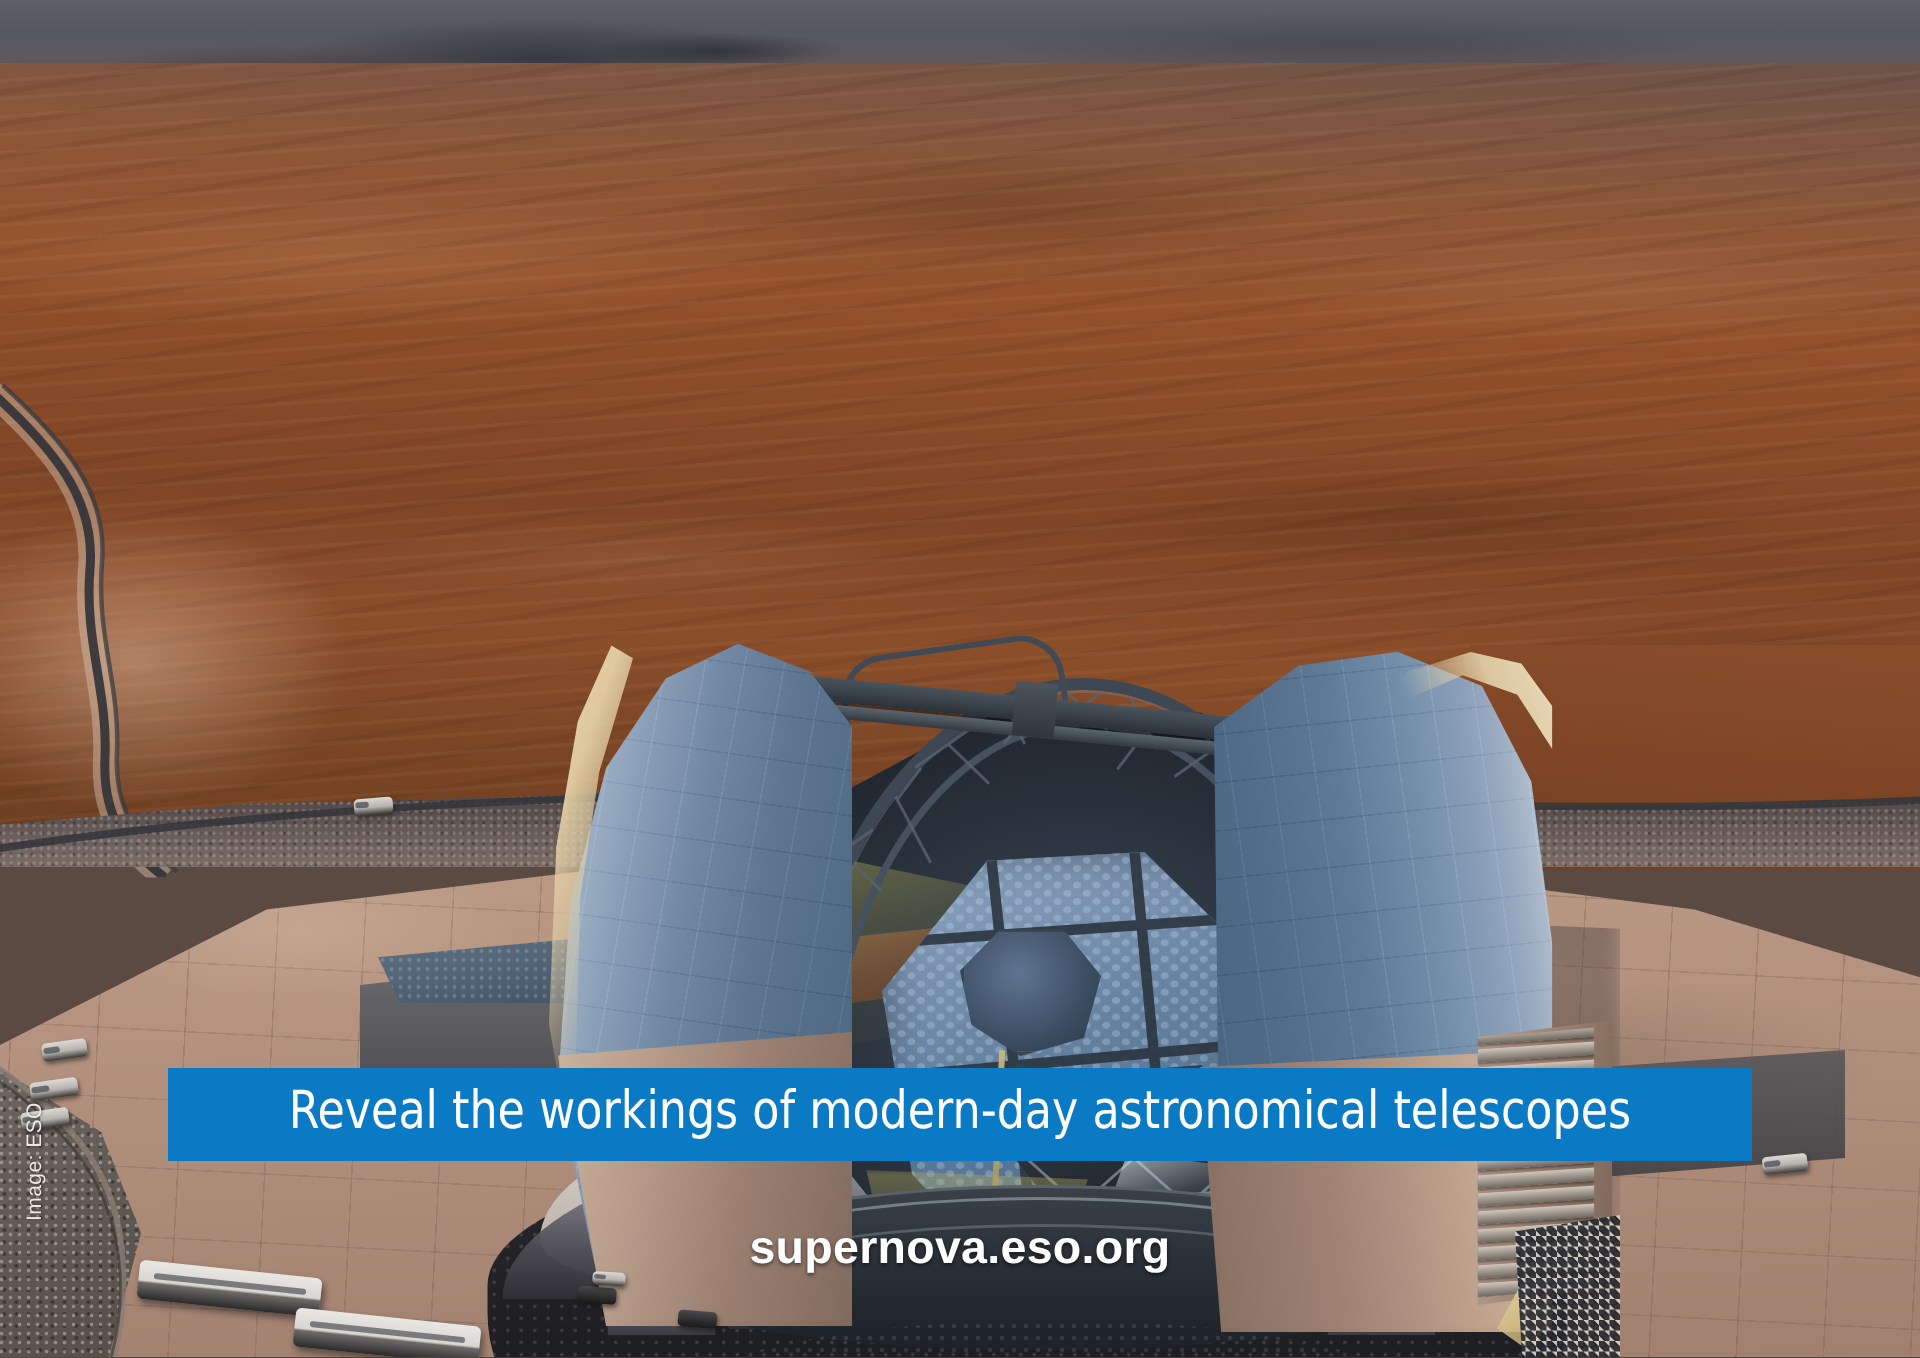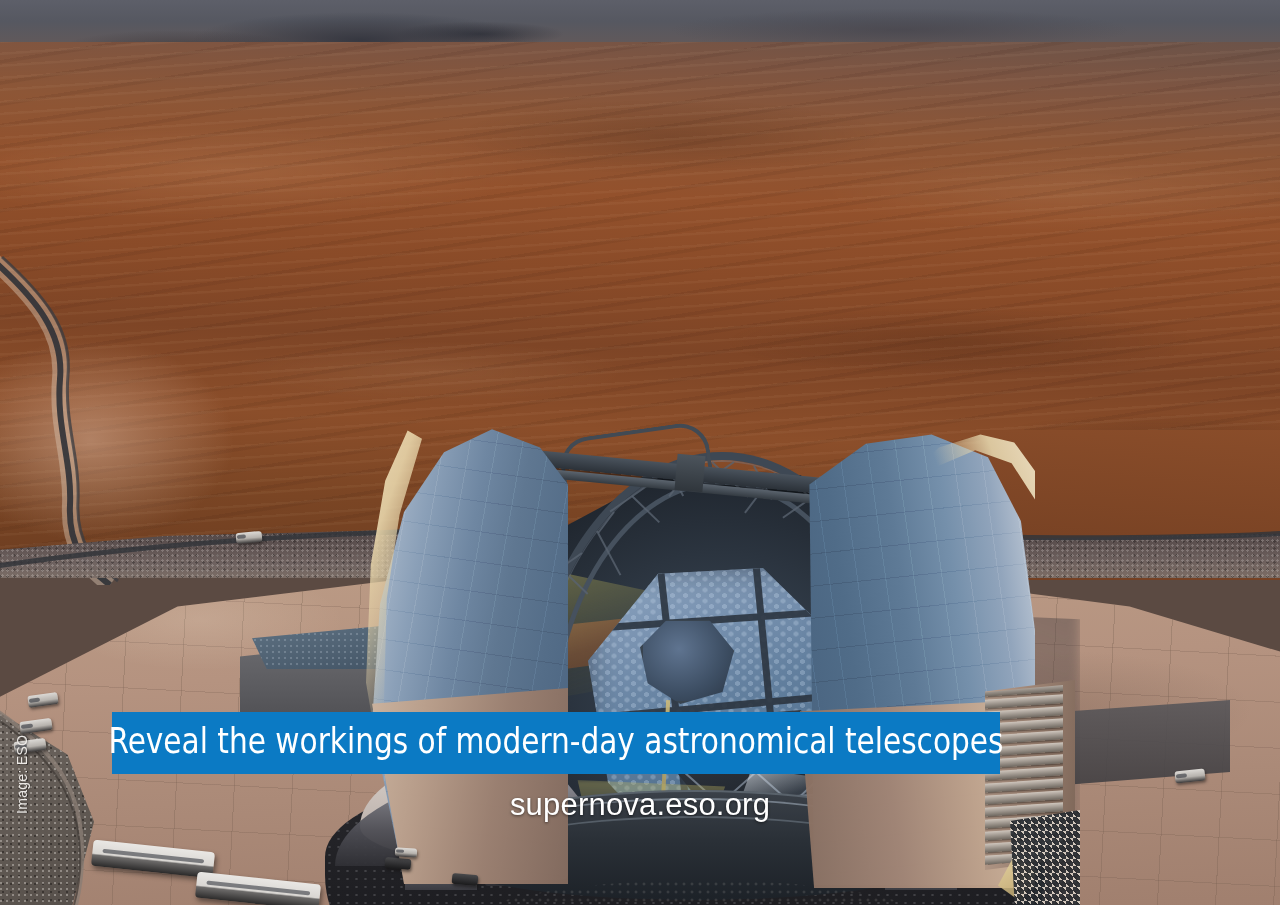--- a/index.html
+++ b/index.html
@@ -520,39 +520,39 @@
     font-size:97px;
     line-height:1;
     letter-spacing:.5px;
     color:#ffffff;
     transform:scaleX(.90);
     transform-origin:center;
     white-space:nowrap;
     padding-bottom:8px;
   }
   #subtitle-band{
-    left:112px; top:712px; width:888px; height:62px;
+    left:112px; top:712px; width:1056px; height:62px;
     display:flex; align-items:center; justify-content:center;
   }
   #subtitle-text{
     font-family:"DejaVu Sans Condensed","Liberation Sans", sans-serif;
     font-weight:300;
     font-size:35px;
     line-height:1;
     color:#ffffff;
     transform:scaleX(.94);
     white-space:nowrap;
     padding-bottom:3px;
   }
   #site-url{
     position:absolute;
-    left:0; top:787px; width:1280px;
+    left:0; top:814px; width:1280px;
     text-align:center;
     font-family:"Liberation Sans", sans-serif;
-    font-weight:400;
+    font-weight:700;
     font-size:31px;
     color:#ffffff;
     letter-spacing:.2px;
     text-shadow:0 1px 3px rgba(0,0,0,.55);
   }
   #credit{
     position:absolute;
     left:30px; top:798px;
     font-family:"Liberation Sans", sans-serif;
     font-size:14px;

